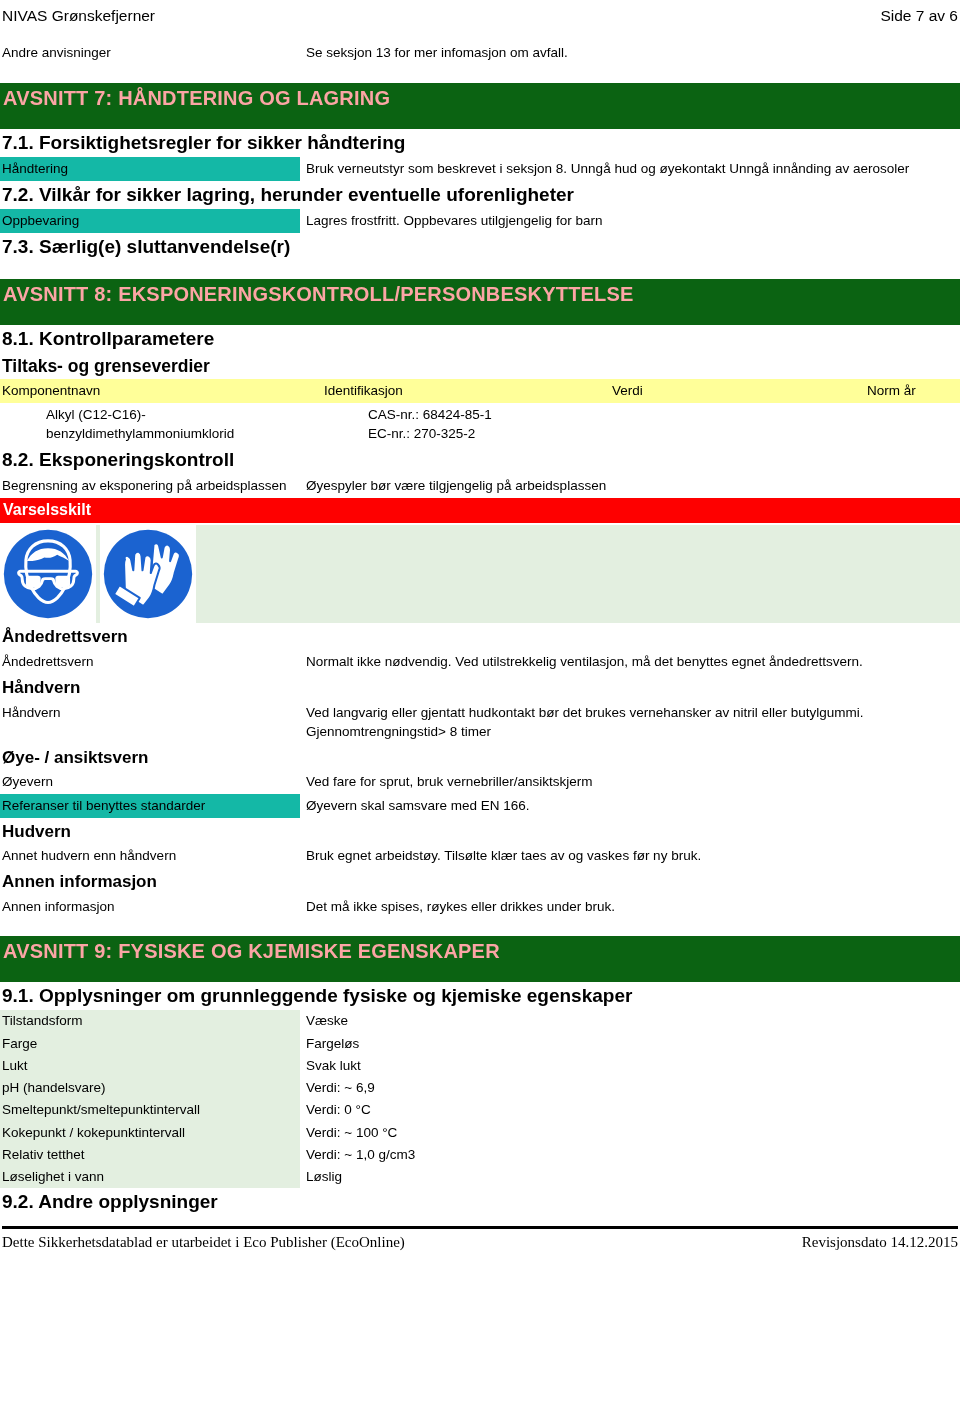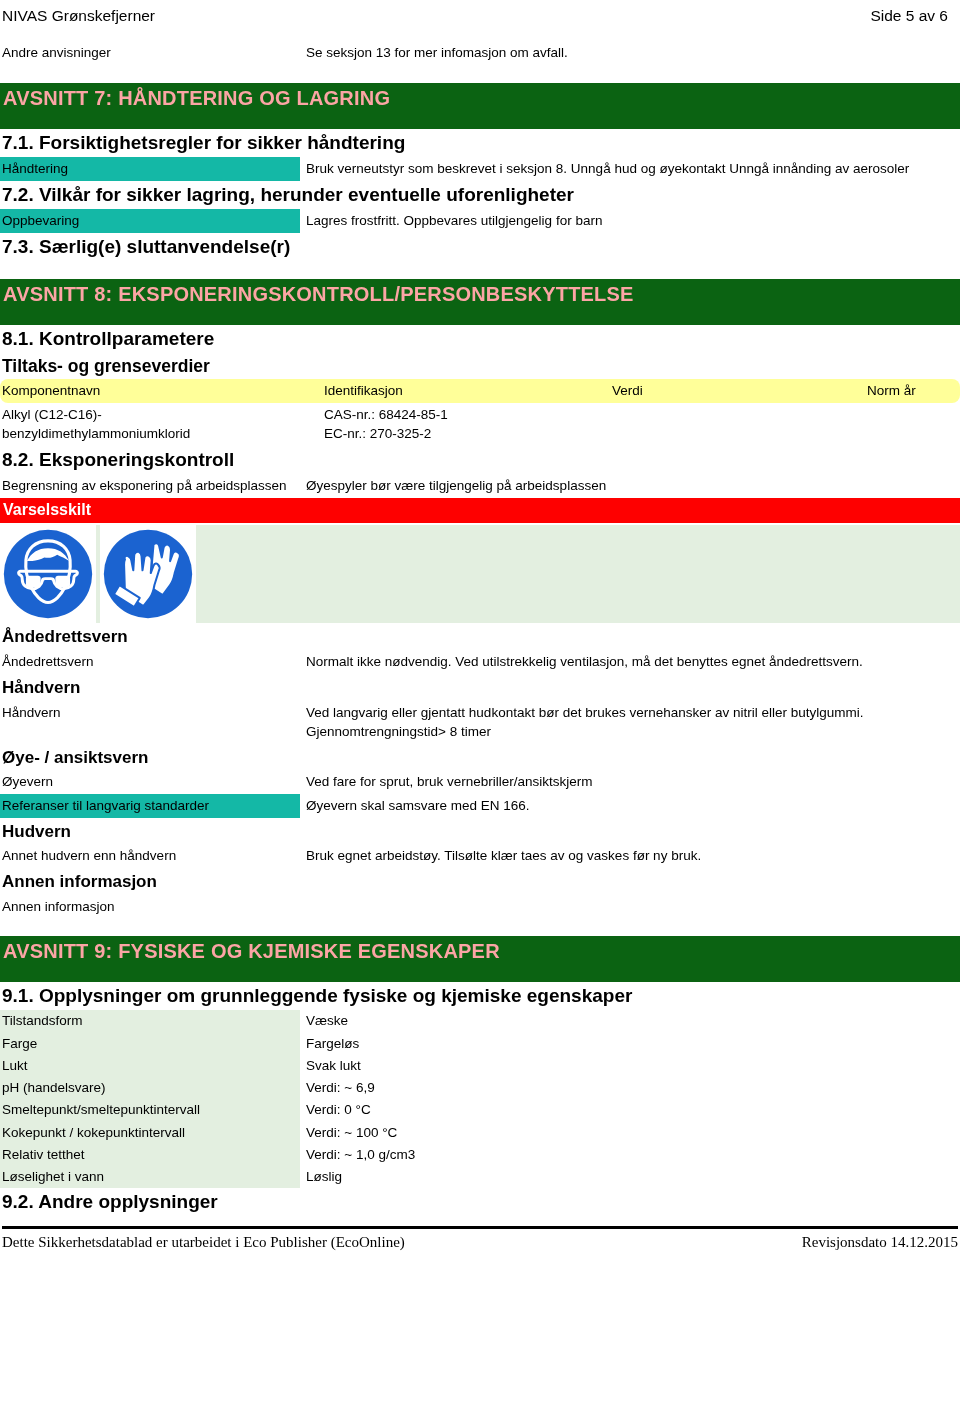--- a/index.html
+++ b/index.html
@@ -13,21 +13,21 @@
     overflow: hidden;
   }
   .page { position: relative; width: 960px; height: 1413px; padding: 0; }
 
   
   .runhead {
     display: flex;
     justify-content: space-between;
     align-items: flex-end;
     font-size: 15.5px;
-    padding: 6px 12px 0 2px;
+    padding: 6px 2px 0 2px;
     line-height: 1.25;
   }
   .runhead .doc-title { font-size: 15.5px; }
   .runhead .page-no  { font-size: 15.5px; }
 
   
   .row { display: flex; align-items: stretch; font-size: 13.5px; line-height: 1.45; }
   .row .lbl {
     width: 300px;
     min-width: 300px;
@@ -57,22 +57,22 @@
     padding: 2px 0 3px 3px;
   }
 
   
   .h2 { font-weight: bold; font-size: 19px; line-height: 1.38; padding: 1px 0 1px 2px; }
   .h3 { font-weight: bold; font-size: 17.5px; line-height: 1.38; padding: 1px 0 1px 2px; }
   .h4 { font-weight: bold; font-size: 17px; line-height: 1.4; padding: 2px 0 1px 2px; }
 
   
   .lim-table { width: 100%; font-size: 13.5px; line-height: 1.45; }
-  .lim-head { display: flex; background: #ffff99; border-radius: 8px; }
-  .lim-body { display: flex; }
+  .lim-head { display: flex; background: #ffff99; }
+  .lim-body { display: flex; margin-left: 44px; }
   .c1 { width: 322px; min-width: 322px; padding: 2px 4px 2px 2px; }
   .c2 { width: 288px; min-width: 288px; padding: 2px 4px 2px 2px; }
   .c3 { width: 255px; min-width: 255px; padding: 2px 4px 2px 2px; }
   .c4 { flex: 1; padding: 2px 4px 2px 2px; }
 
   
   .picto-strip {
     display: flex;
     align-items: flex-start;
     background: #e3efe0;
@@ -107,21 +107,21 @@
   }
   .spacer-18 { height: 18px; }
 </style>
 </head>
 <body>
 
 <div class="page">
 
   <div class="runhead">
     <span class="doc-title">NIVAS Grønskefjerner</span>
-    <span class="page-no">Side 5 av 6</span>
+    <span class="page-no">Side 7 av 6</span>
   </div>
 
   <div class="row" style="margin-top:16px;">
     <div class="lbl plain">Andre anvisninger</div>
     <div class="val">Se seksjon 13 for mer infomasjon om avfall.</div>
   </div>
 
   <div class="spacer-18"></div>
 
   <div class="banner">AVSNITT 7: HÅNDTERING OG LAGRING</div>
@@ -219,37 +219,38 @@
       </div>
     </div>
 
     <div>
       <div class="h4">Øye- / ansiktsvern</div>
       <div class="row">
         <div class="lbl plain">Øyevern</div>
         <div class="val">Ved fare for sprut, bruk vernebriller/ansiktskjerm</div>
       </div>
       <div class="row">
-        <div class="lbl">Referanser til langvarig standarder</div>
+        <div class="lbl">Referanser til benyttes standarder</div>
         <div class="val">Øyevern skal samsvare med EN 166.</div>
       </div>
     </div>
 
     <div>
       <div class="h4">Hudvern</div>
       <div class="row">
         <div class="lbl plain">Annet hudvern enn håndvern</div>
         <div class="val">Bruk egnet arbeidstøy. Tilsølte klær taes av og vaskes før ny bruk.</div>
       </div>
     </div>
 
     <div>
       <div class="h4">Annen informasjon</div>
       <div class="row">
         <div class="lbl plain">Annen informasjon</div>
+        <div class="val">Det må ikke spises, røykes eller drikkes under bruk.</div>
       </div>
     </div>
 
   </div>
 
   <div class="spacer-18"></div>
 
   <div class="banner">AVSNITT 9: FYSISKE OG KJEMISKE EGENSKAPER</div>
   <div class="h2">9.1. Opplysninger om grunnleggende fysiske og kjemiske egenskaper</div>
 

